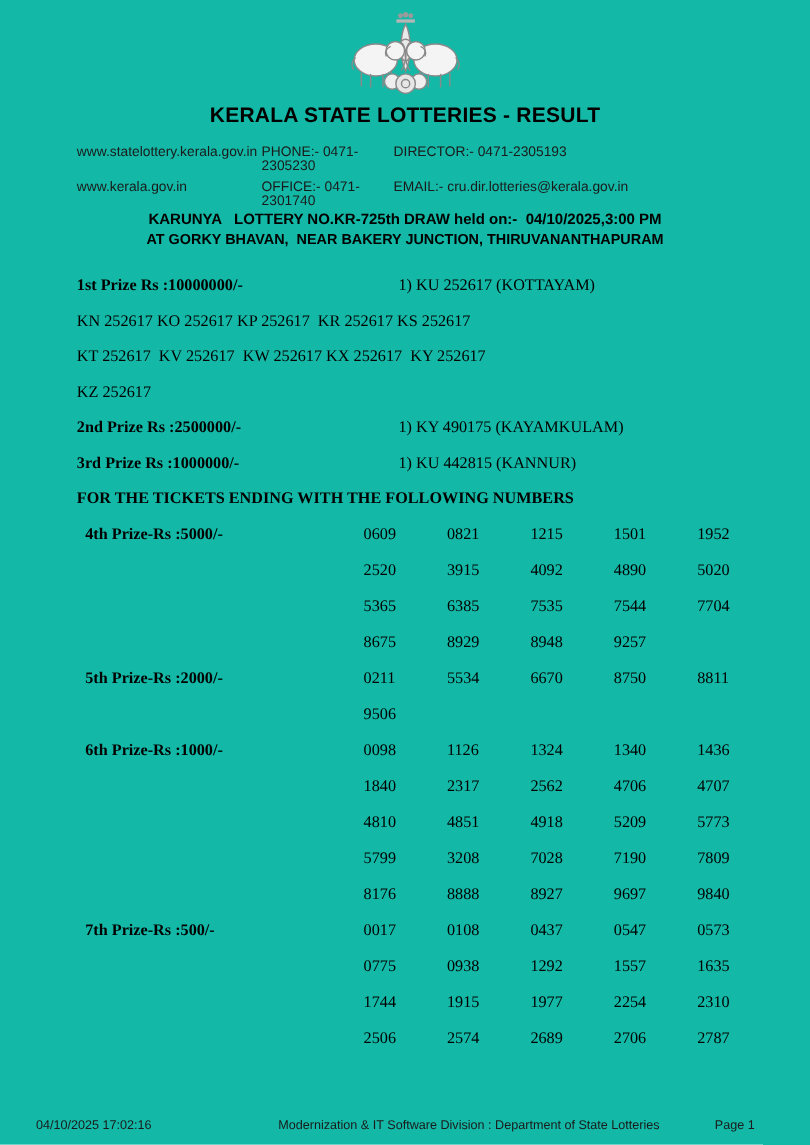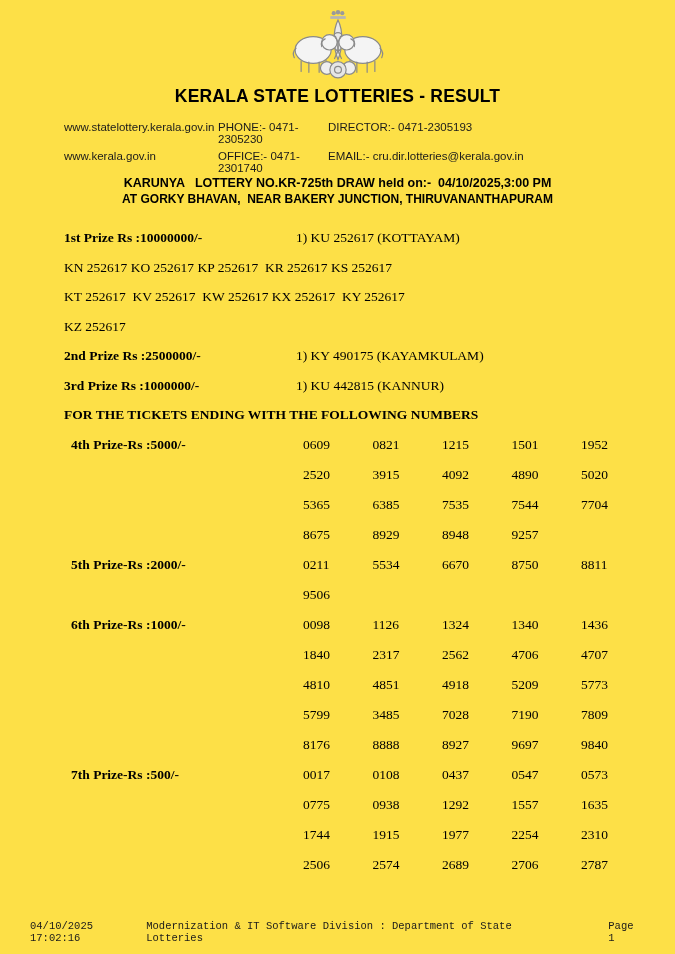--- a/index.html
+++ b/index.html
@@ -1,38 +1,38 @@
 <!DOCTYPE html>
 <html><head>
 <meta charset="utf-8">
 <style>
   html,body{margin:0;padding:0;background:#ffffff;}
-  .page{position:relative;width:675px;height:954px;background:#fde047;overflow:hidden;
+  .page{position:relative;width:675px;height:954px;background:#14b8a6;overflow:hidden;
         font-family:"Liberation Serif",serif;color:#000;}
   .emblem{display:block;margin:8px auto 0;width:118px;height:72px;}
   .title{text-align:center;font-family:"Liberation Sans",sans-serif;font-weight:700;
          font-size:17.5px;margin-top:6px;letter-spacing:.2px;}
   .contact{margin:14px 0 0 64px;display:grid;grid-template-columns:154px 110px auto;
            font-family:"Liberation Sans",sans-serif;font-size:11.5px;row-gap:5px;color:#1a1a1a;}
   .draw-line{text-align:center;font-family:"Liberation Sans",sans-serif;font-weight:700;
              font-size:12.5px;margin-top:2px;white-space:pre-wrap;}
   .venue-line{text-align:center;font-family:"Liberation Sans",sans-serif;font-weight:700;
               font-size:12px;margin-top:2px;white-space:pre-wrap;}
   .prizes{margin:17px 40px 0 64px;}
-  .prize-row{display:flex;align-items:flex-start;}
+  .prize-row{display:flex;align-items:flex-start;gap:36px;}
   .prize-label{width:232px;flex:0 0 232px;font-weight:700;font-size:13.5px;line-height:29.5px;}
   .prize-value{font-size:13.5px;line-height:29.5px;white-space:pre-wrap;}
   .section-heading{text-align:left;font-weight:700;font-size:13.5px;line-height:29.5px;
                    margin:0 40px 0 64px;}
   .ending{margin:0 40px 0 71px;}
   .ending-row{display:flex;align-items:flex-start;}
   .numbers{display:grid;grid-template-columns:repeat(5,69.5px);}
   .num{font-size:13.5px;line-height:30px;}
-  .footer{position:absolute;left:0;right:0;bottom:10px;display:flex;align-items:baseline;
-          padding:0 30px;font-family:Liberation Mono, monospace;font-size:10.5px;color:#1a1a1a;}
+  .footer{position:absolute;left:0;right:16px;bottom:10px;display:flex;align-items:baseline;
+          padding:0 30px;font-family:Liberation Sans, sans-serif;font-size:10.5px;color:#1a1a1a;}
   .ft-center{margin-left:auto;}
   .ft-right{margin-left:46px;}
 </style>
 </head>
 <body>
 
 <div class="page">
 
   <svg class="emblem" viewBox="0 0 130 84" xmlns="http://www.w3.org/2000/svg">
     <g stroke="#8a8a8a" stroke-width="1.4" fill="none" stroke-linecap="round">
@@ -153,21 +153,21 @@
           <div class="num">2317</div>
           <div class="num">2562</div>
           <div class="num">4706</div>
           <div class="num">4707</div>
           <div class="num">4810</div>
           <div class="num">4851</div>
           <div class="num">4918</div>
           <div class="num">5209</div>
           <div class="num">5773</div>
           <div class="num">5799</div>
-          <div class="num">3485</div>
+          <div class="num">3208</div>
           <div class="num">7028</div>
           <div class="num">7190</div>
           <div class="num">7809</div>
           <div class="num">8176</div>
           <div class="num">8888</div>
           <div class="num">8927</div>
           <div class="num">9697</div>
           <div class="num">9840</div>
         </div>
       </div>

